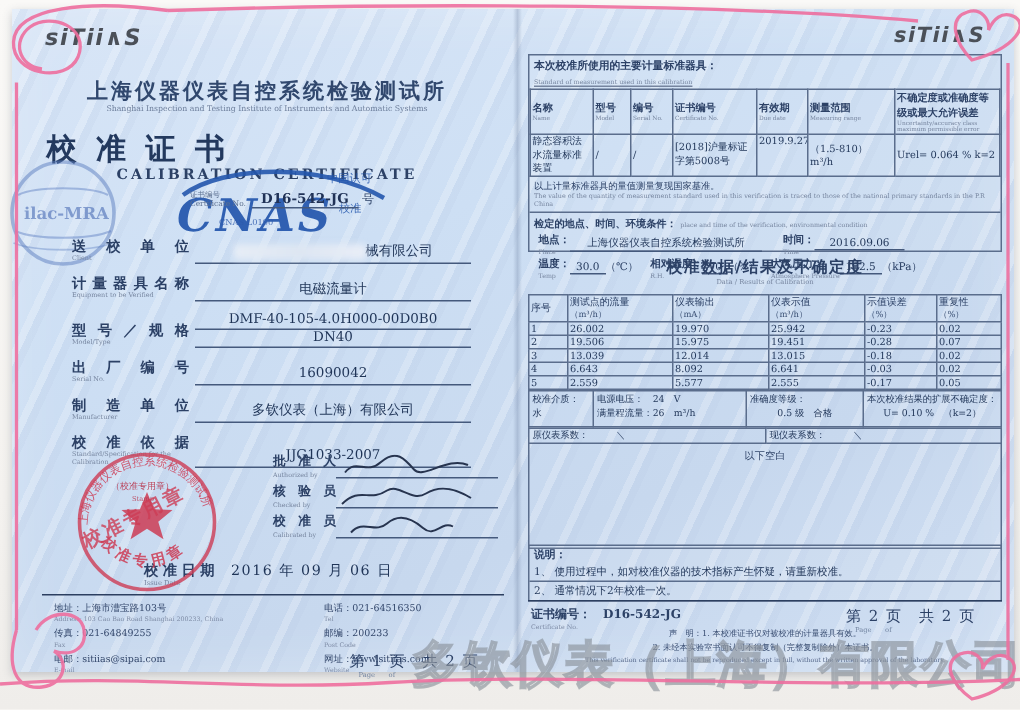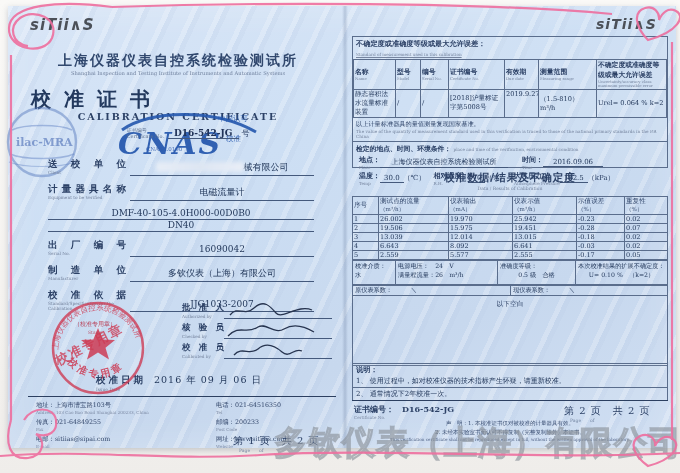--- a/index.html
+++ b/index.html
@@ -132,20 +132,24 @@
         <div class="fv cn"><span class="redact"></span><span>械有限公司</span></div>
       </div>
       <div class="frow">
         <div class="fl">
             <div class="c cn">计量器具名称</div>
             <div class="e">Equipment to be Verified</div>
           </div>
         <div class="fv cn">电磁流量计</div>
       </div>
       <div class="frow">
+        <div class="fl">
+            <div class="c cn">型号／规格</div>
+            <div class="e">Model/Type</div>
+          </div>
         <div class="fv2">
             <div class="cn">DMF-40-105-4.0H000-00D0B0</div>
             <div class="cn">DN40</div>
           </div>
       </div>
       <div class="frow">
         <div class="fl">
             <div class="c cn">出厂编号</div>
             <div class="e">Serial No.</div>
           </div>
@@ -232,21 +236,21 @@
     <div class="abs" style="left:225px;top:428px">
       <div class="pagenum cn">第 1 页　共 2 页</div>
       <div class="tiny" style="padding-left:6px">Page　　of</div>
     </div>
 
     <div class="crease"></div>
 
     <div class="abs logo" style="left:588px;top:10px;font-size:14px">siTii∧S</div>
 
     <div class="abs box" style="left:344px;top:30px;width:316px;height:132px">
-      <div class="b1-title cn"><span>不确定度或准确度等级或最大允许误差：</span><br><span class="e">Standard of measurement used in this calibration</span></div>
+      <div class="b1-title cn"><span>本次校准所使用的主要计量标准器具：</span><br><span class="e">Standard of measurement used in this calibration</span></div>
       <table class="t1" style="margin-top:1px">
         <colgroup>
             <col style="width:42px">
             <col style="width:25px">
             <col style="width:28px">
             <col style="width:56px">
             <col style="width:34px">
             <col style="width:58px">
             <col>
           </colgroup>

